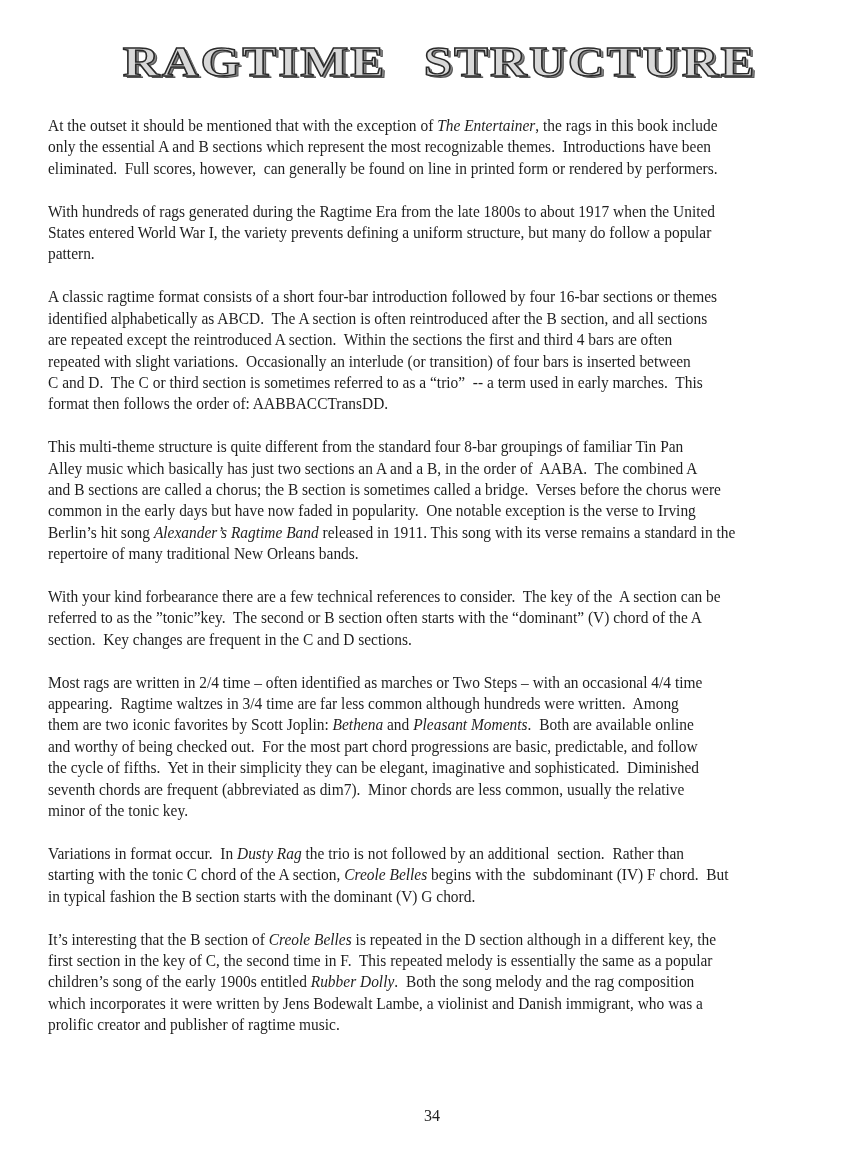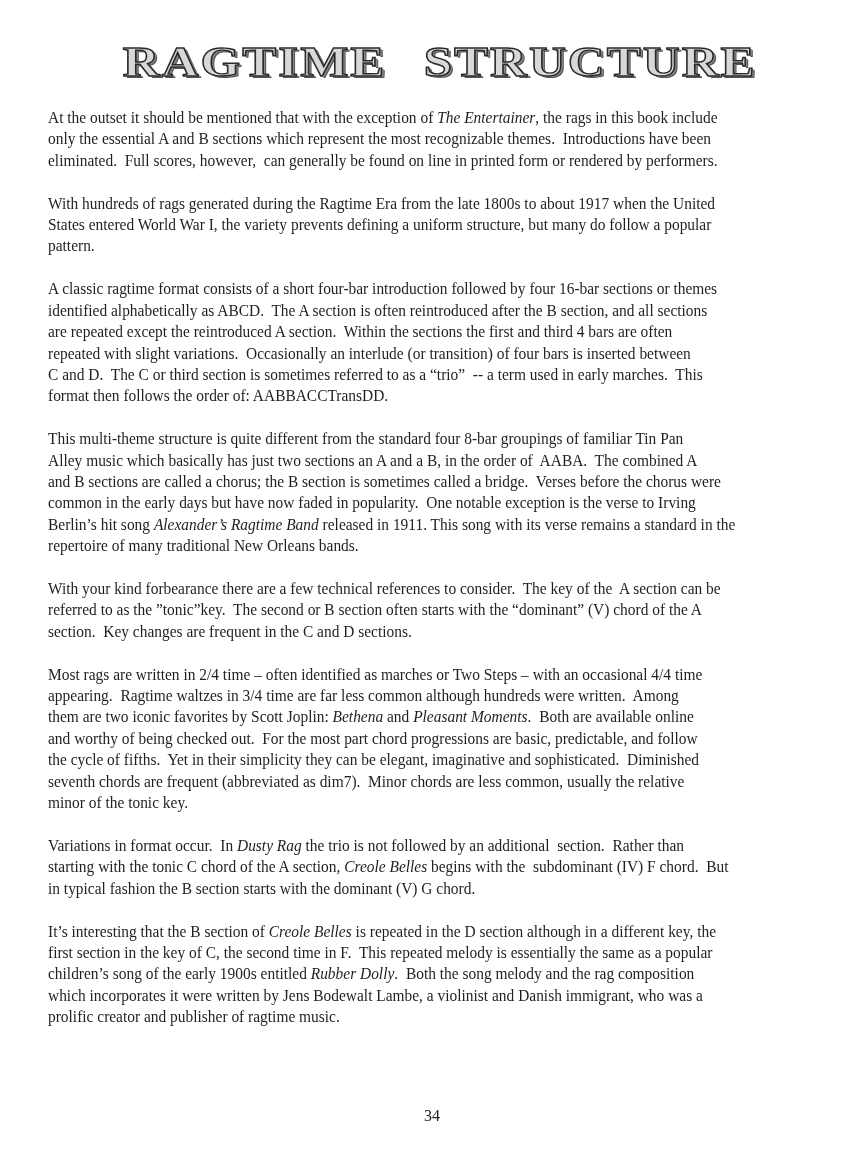--- a/index.html
+++ b/index.html
@@ -13,21 +13,21 @@
       letter-spacing: 2px;
       color: #d8d8d8;
       -webkit-text-stroke: 1.6px #2a2a2a;
       text-shadow: 2px 2px 0 #8a8a8a, 3px 3px 0 #555;
       transform: scaleX(1.02) scaleY(0.86);
       display: inline-block;
       line-height: 50px;
       word-spacing: 22px;
     }
     .body-text {
-      position: absolute; left: 48px; top: 107px; width: 800px;
+      position: absolute; left: 48px; top: 115px; width: 800px;
       font-family: "Liberation Serif", "DejaVu Serif", serif;
       font-size: 16.6px;
       color: #1f1f1f;
     }
     .para { margin: 0 0 21.5px 0; }
     .line {
       display: block; white-space: pre; height: 21.4px; line-height: 21.4px;
       transform-origin: left center;
     }
     .line i { font-style: italic; }

